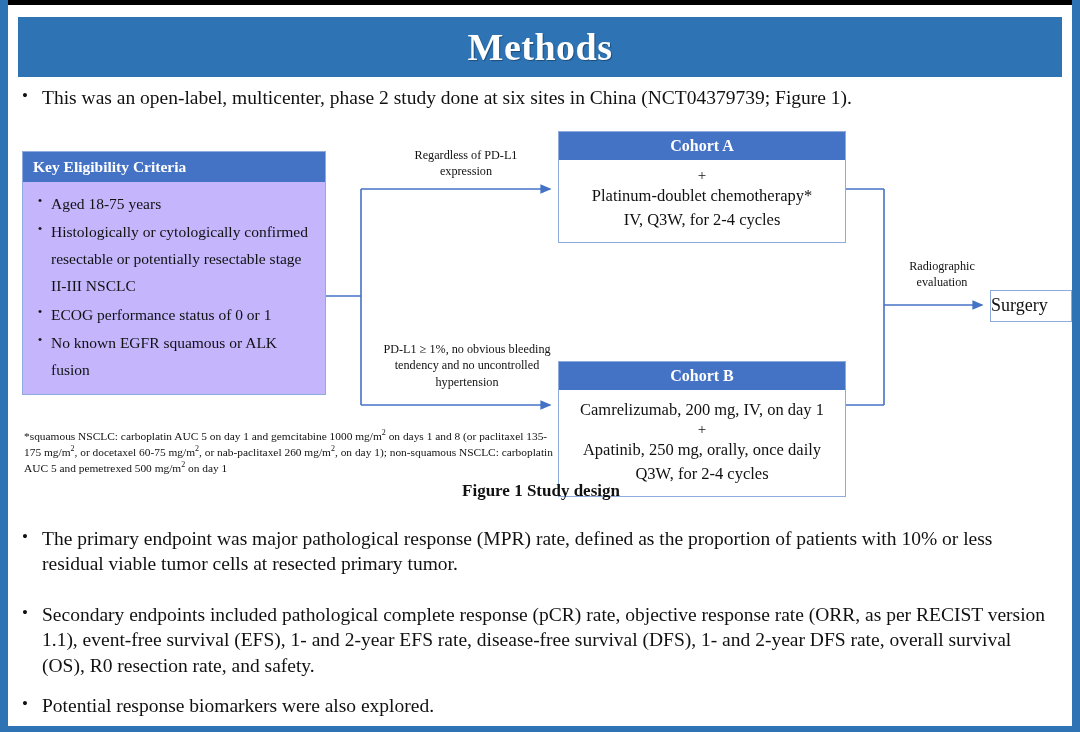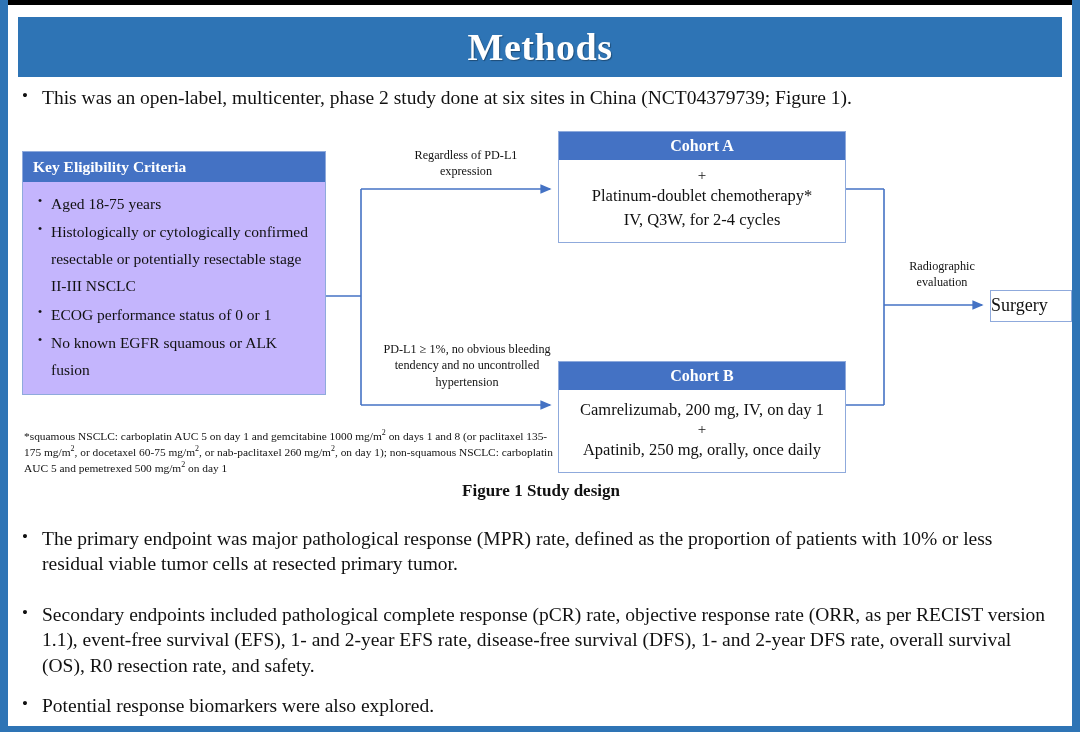--- a/index.html
+++ b/index.html
@@ -184,20 +184,21 @@
         <div>IV, Q3W, for 2-4 cycles</div>
       </div>
     </div>
 
     <div class="cohort" id="cohortB">
       <div class="chdr">Cohort B</div>
       <div class="cbody">
         <div>Camrelizumab, 200 mg, IV, on day 1</div>
         <div class="plus">+</div>
         <div>Apatinib, 250 mg, orally, once daily</div>
+        <div>Q3W, for 2-4 cycles</div>
       </div>
     </div>
 
     <div class="surgery">
       <span>Surgery</span>
     </div>
 
     <div class="cap">Figure 1 Study design</div>
   </div>
 

